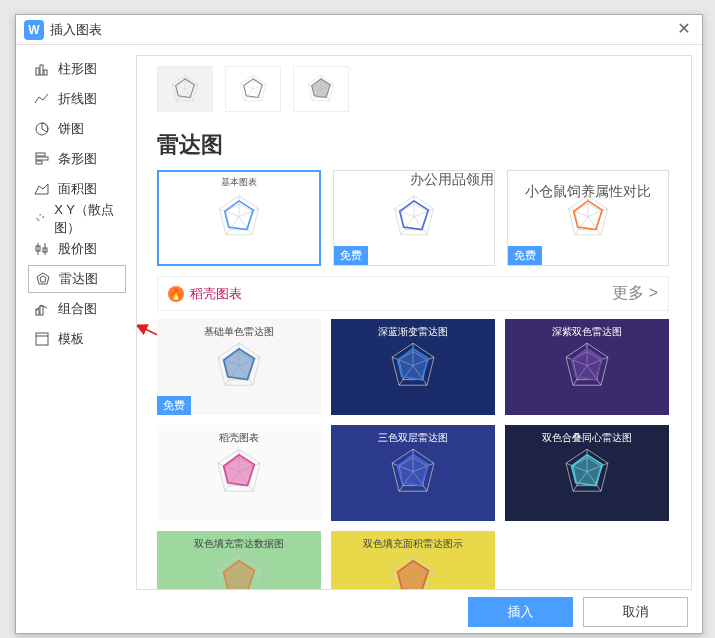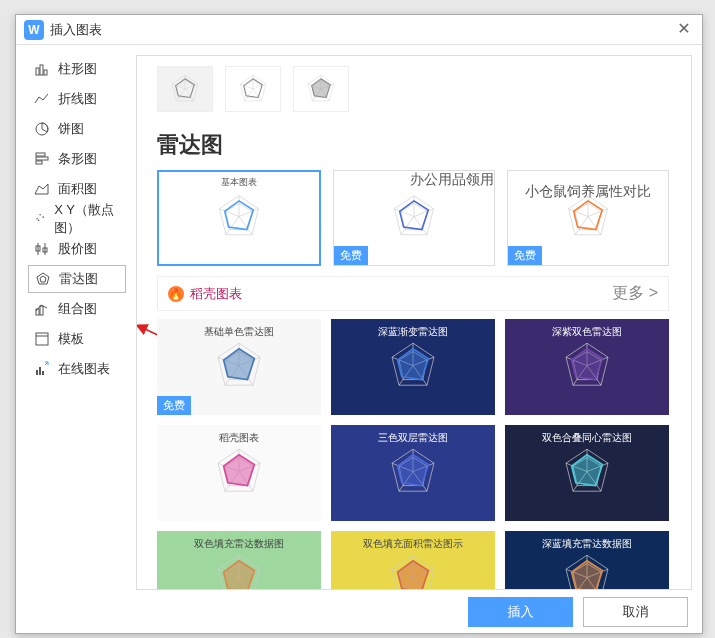--- a/index.html
+++ b/index.html
@@ -115,29 +115,20 @@
             </svg></span>
           <span>组合图</span>
         </div>
         <div class="sidebar-item">
           <span class="sidebar-icon"><svg viewBox="0 0 16 16">
               <rect x="2" y="2" width="12" height="12" fill="none" stroke="currentColor"></rect>
               <line x1="2" y1="5" x2="14" y2="5" stroke="currentColor"></line>
             </svg></span>
           <span>模板</span>
         </div>
-        <div class="sidebar-item">
-          <span class="sidebar-icon"><svg viewBox="0 0 16 16">
-              <rect x="2" y="9" width="2" height="5" fill="currentColor"></rect>
-              <rect x="5" y="6" width="2" height="8" fill="currentColor"></rect>
-              <rect x="8" y="10" width="2" height="4" fill="currentColor"></rect>
-              <path d="M11,4 L14,1 L14,4 M14,1 L11,1" fill="none" stroke="#4a9eff"></path>
-            </svg></span>
-          <span>在线图表</span>
-        </div>
       </div>
 
     <div class="content">
       <svg class="arrow" viewBox="0 0 175 90">
         <defs>
             <marker id="ah" markerWidth="8" markerHeight="8" refX="1" refY="4" orient="auto">
               <path d="M0,0 L0,8 L8,4 Z" fill="#e02020"></path>
             </marker>
           </defs>
         <line x1="170" y1="85" x2="8" y2="8" stroke="#e02020" stroke-width="1.5" marker-end="url(#ah)"></line>
@@ -333,33 +324,20 @@
                 <polygon points="20,4 35,14 30,34 10,34 5,14" fill="none" stroke="#ccc" stroke-width="0.5"></polygon>
                 <polygon points="20,10 30,16 27,30 13,30 10,16" fill="none" stroke="#ccc" stroke-width="0.5"></polygon>
                 <line x1="20" y1="20" x2="20" y2="4" stroke="#ccc" stroke-width="0.5"></line>
                 <line x1="20" y1="20" x2="35" y2="14" stroke="#ccc" stroke-width="0.5"></line>
                 <line x1="20" y1="20" x2="30" y2="34" stroke="#ccc" stroke-width="0.5"></line>
                 <line x1="20" y1="20" x2="10" y2="34" stroke="#ccc" stroke-width="0.5"></line>
                 <line x1="20" y1="20" x2="5" y2="14" stroke="#ccc" stroke-width="0.5"></line>
                 <polygon points="20,8 31,15 26,30 12,28 9,16" fill="#d8684a" fill-opacity="0.5" stroke="#d8684a" stroke-width="1.2"></polygon>
               </svg></div>
           </div>
-          <div class="tmpl-card" style="background: rgb(13, 42, 90);">
-            <div class="tmpl-title" style="color:#fff">深蓝填充雷达数据图</div>
-            <div style="transform:scale(1.4)"><svg width="40" height="40" viewBox="0 0 40 40">
-                <polygon points="20,4 35,14 30,34 10,34 5,14" fill="none" stroke="#ccc" stroke-width="0.5"></polygon>
-                <polygon points="20,10 30,16 27,30 13,30 10,16" fill="none" stroke="#ccc" stroke-width="0.5"></polygon>
-                <line x1="20" y1="20" x2="20" y2="4" stroke="#ccc" stroke-width="0.5"></line>
-                <line x1="20" y1="20" x2="35" y2="14" stroke="#ccc" stroke-width="0.5"></line>
-                <line x1="20" y1="20" x2="30" y2="34" stroke="#ccc" stroke-width="0.5"></line>
-                <line x1="20" y1="20" x2="10" y2="34" stroke="#ccc" stroke-width="0.5"></line>
-                <line x1="20" y1="20" x2="5" y2="14" stroke="#ccc" stroke-width="0.5"></line>
-                <polygon points="20,8 31,15 26,30 12,28 9,16" fill="#d88a4a" fill-opacity="0.5" stroke="#d88a4a" stroke-width="1.2"></polygon>
-              </svg></div>
-          </div>
         </div>
     </div>
   </div>
 
   <div class="footer">
     <button class="btn primary">插入</button>
     <button class="btn">取消</button>
   </div>
 </div>
 

